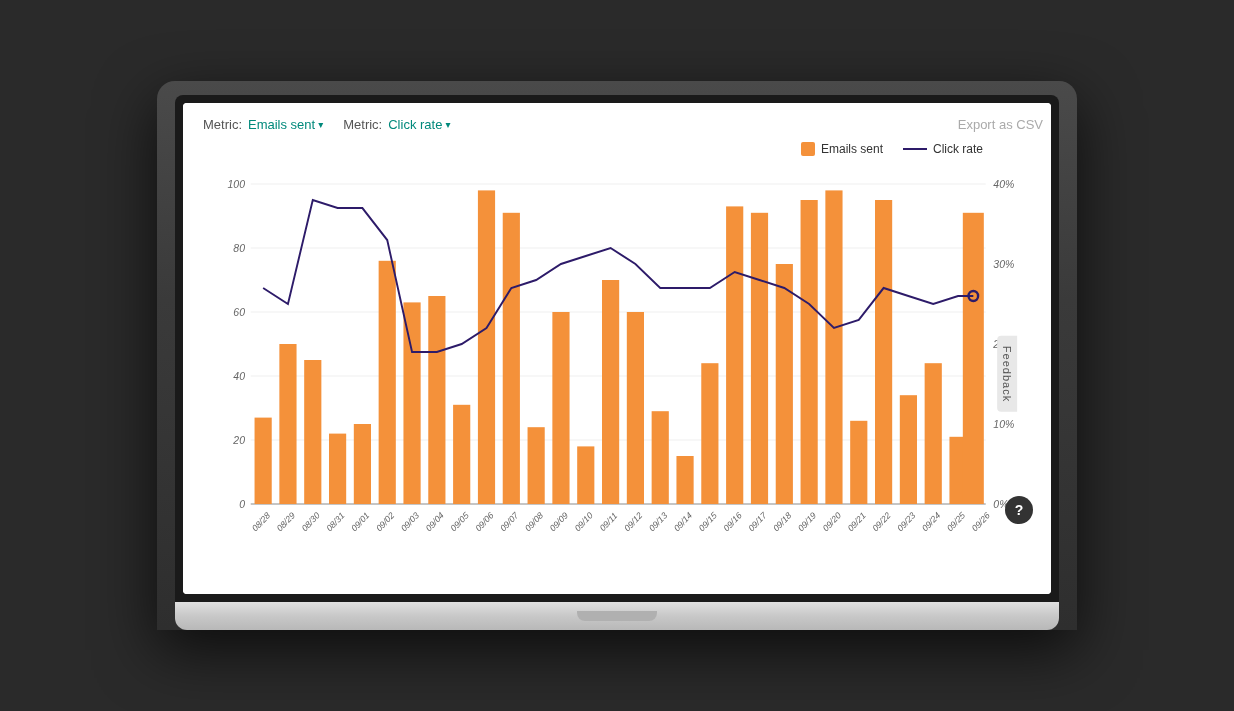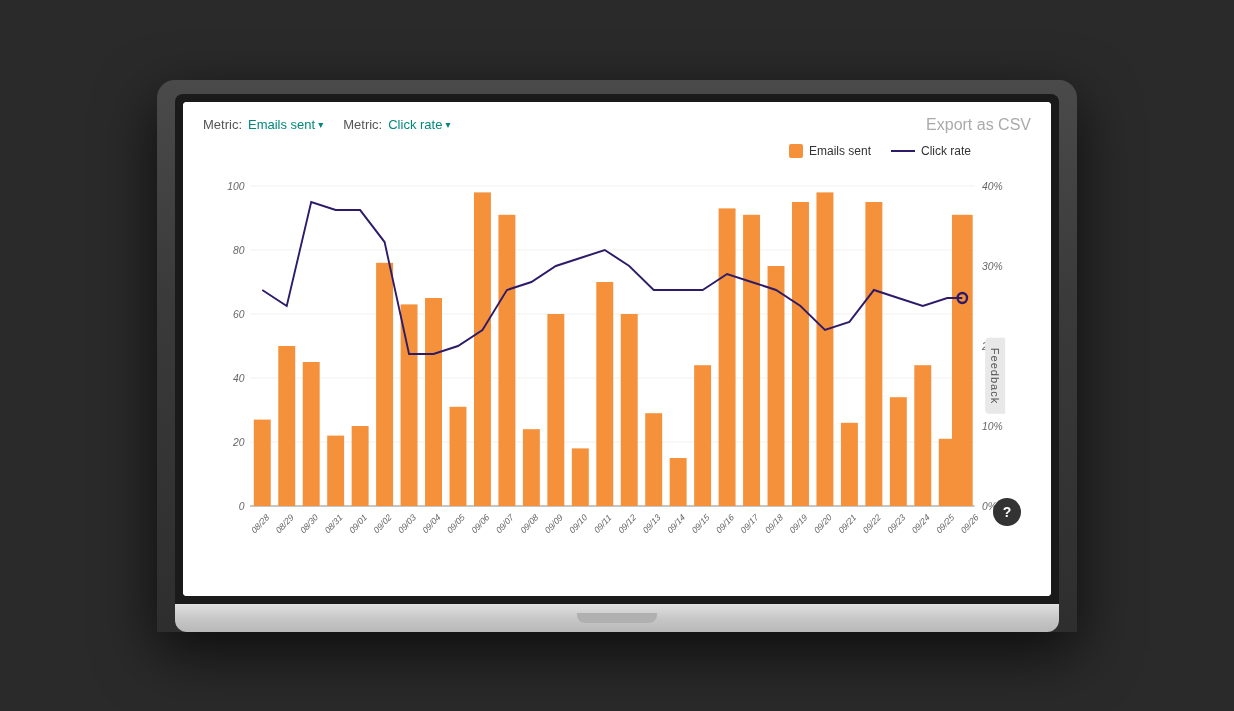--- a/index.html
+++ b/index.html
@@ -39,21 +39,21 @@
       justify-content: center;
     }
     .laptop-notch {
       width: 80px;
       height: 10px;
       background: #b0b0b0;
       border-radius: 0 0 8px 8px;
     }
     
     .content {
-      padding: 14px 20px 10px 20px;
+      padding: 14px 8px 10px 20px;
       background: #fff;
       position: relative;
     }
     .toolbar {
       display: flex;
       align-items: center;
       justify-content: space-between;
       margin-bottom: 10px;
     }
     .metrics-left {
@@ -80,21 +80,21 @@
       display: flex;
       align-items: center;
       gap: 3px;
     }
     .chevron {
       font-size: 10px;
       color: #00897b;
     }
     .export-btn {
       color: #aaa;
-      font-size: 16px;
+      font-size: 13px;
       cursor: pointer;
     }
     
     .legend {
       display: flex;
       align-items: center;
       justify-content: flex-end;
       gap: 20px;
       margin-bottom: 8px;
       padding-right: 60px;

